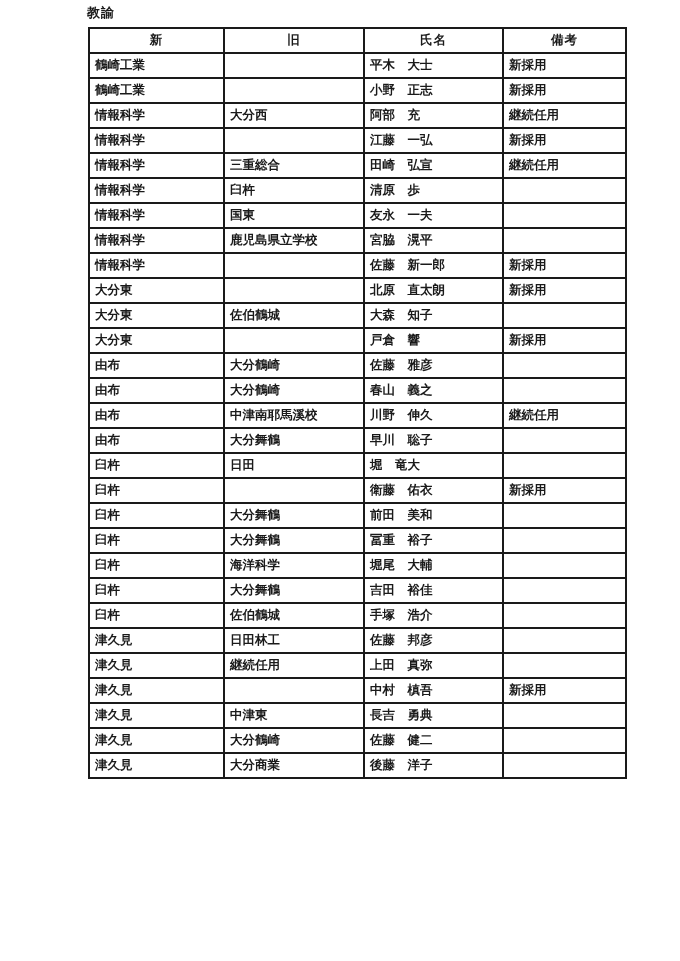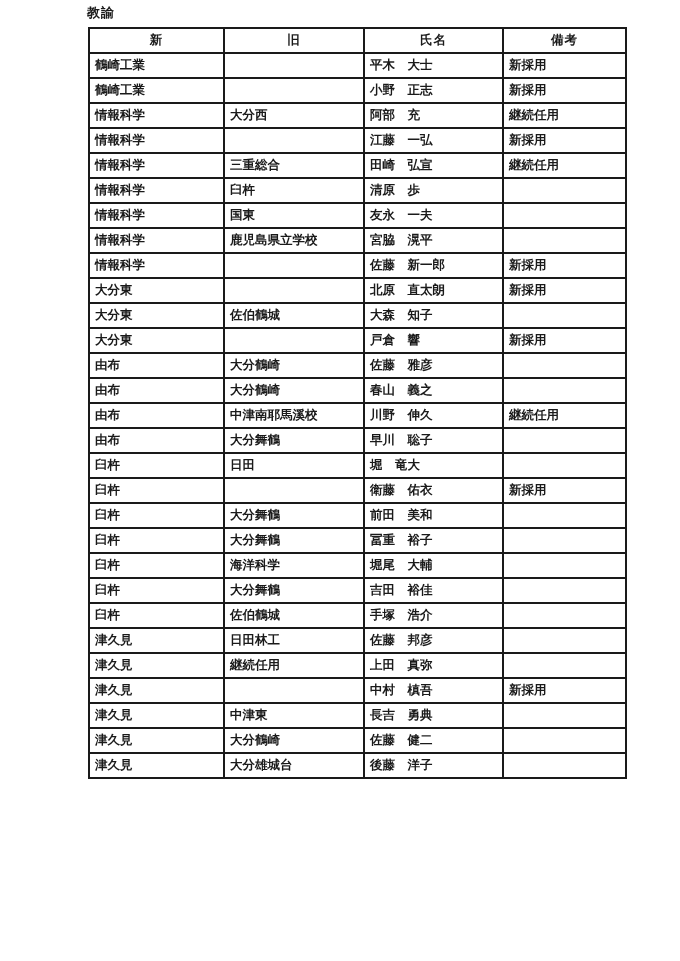--- a/index.html
+++ b/index.html
@@ -268,18 +268,18 @@
 
   <tr>
     <td>津久見</td>
     <td>大分鶴崎</td>
     <td>佐藤　健二</td>
     <td></td>
   </tr>
 
   <tr>
     <td>津久見</td>
-    <td>大分雄城台</td>
+    <td>大分商業</td>
     <td>後藤　洋子</td>
     <td></td>
   </tr>
 </tbody>
 </table>
 
 </body></html>

